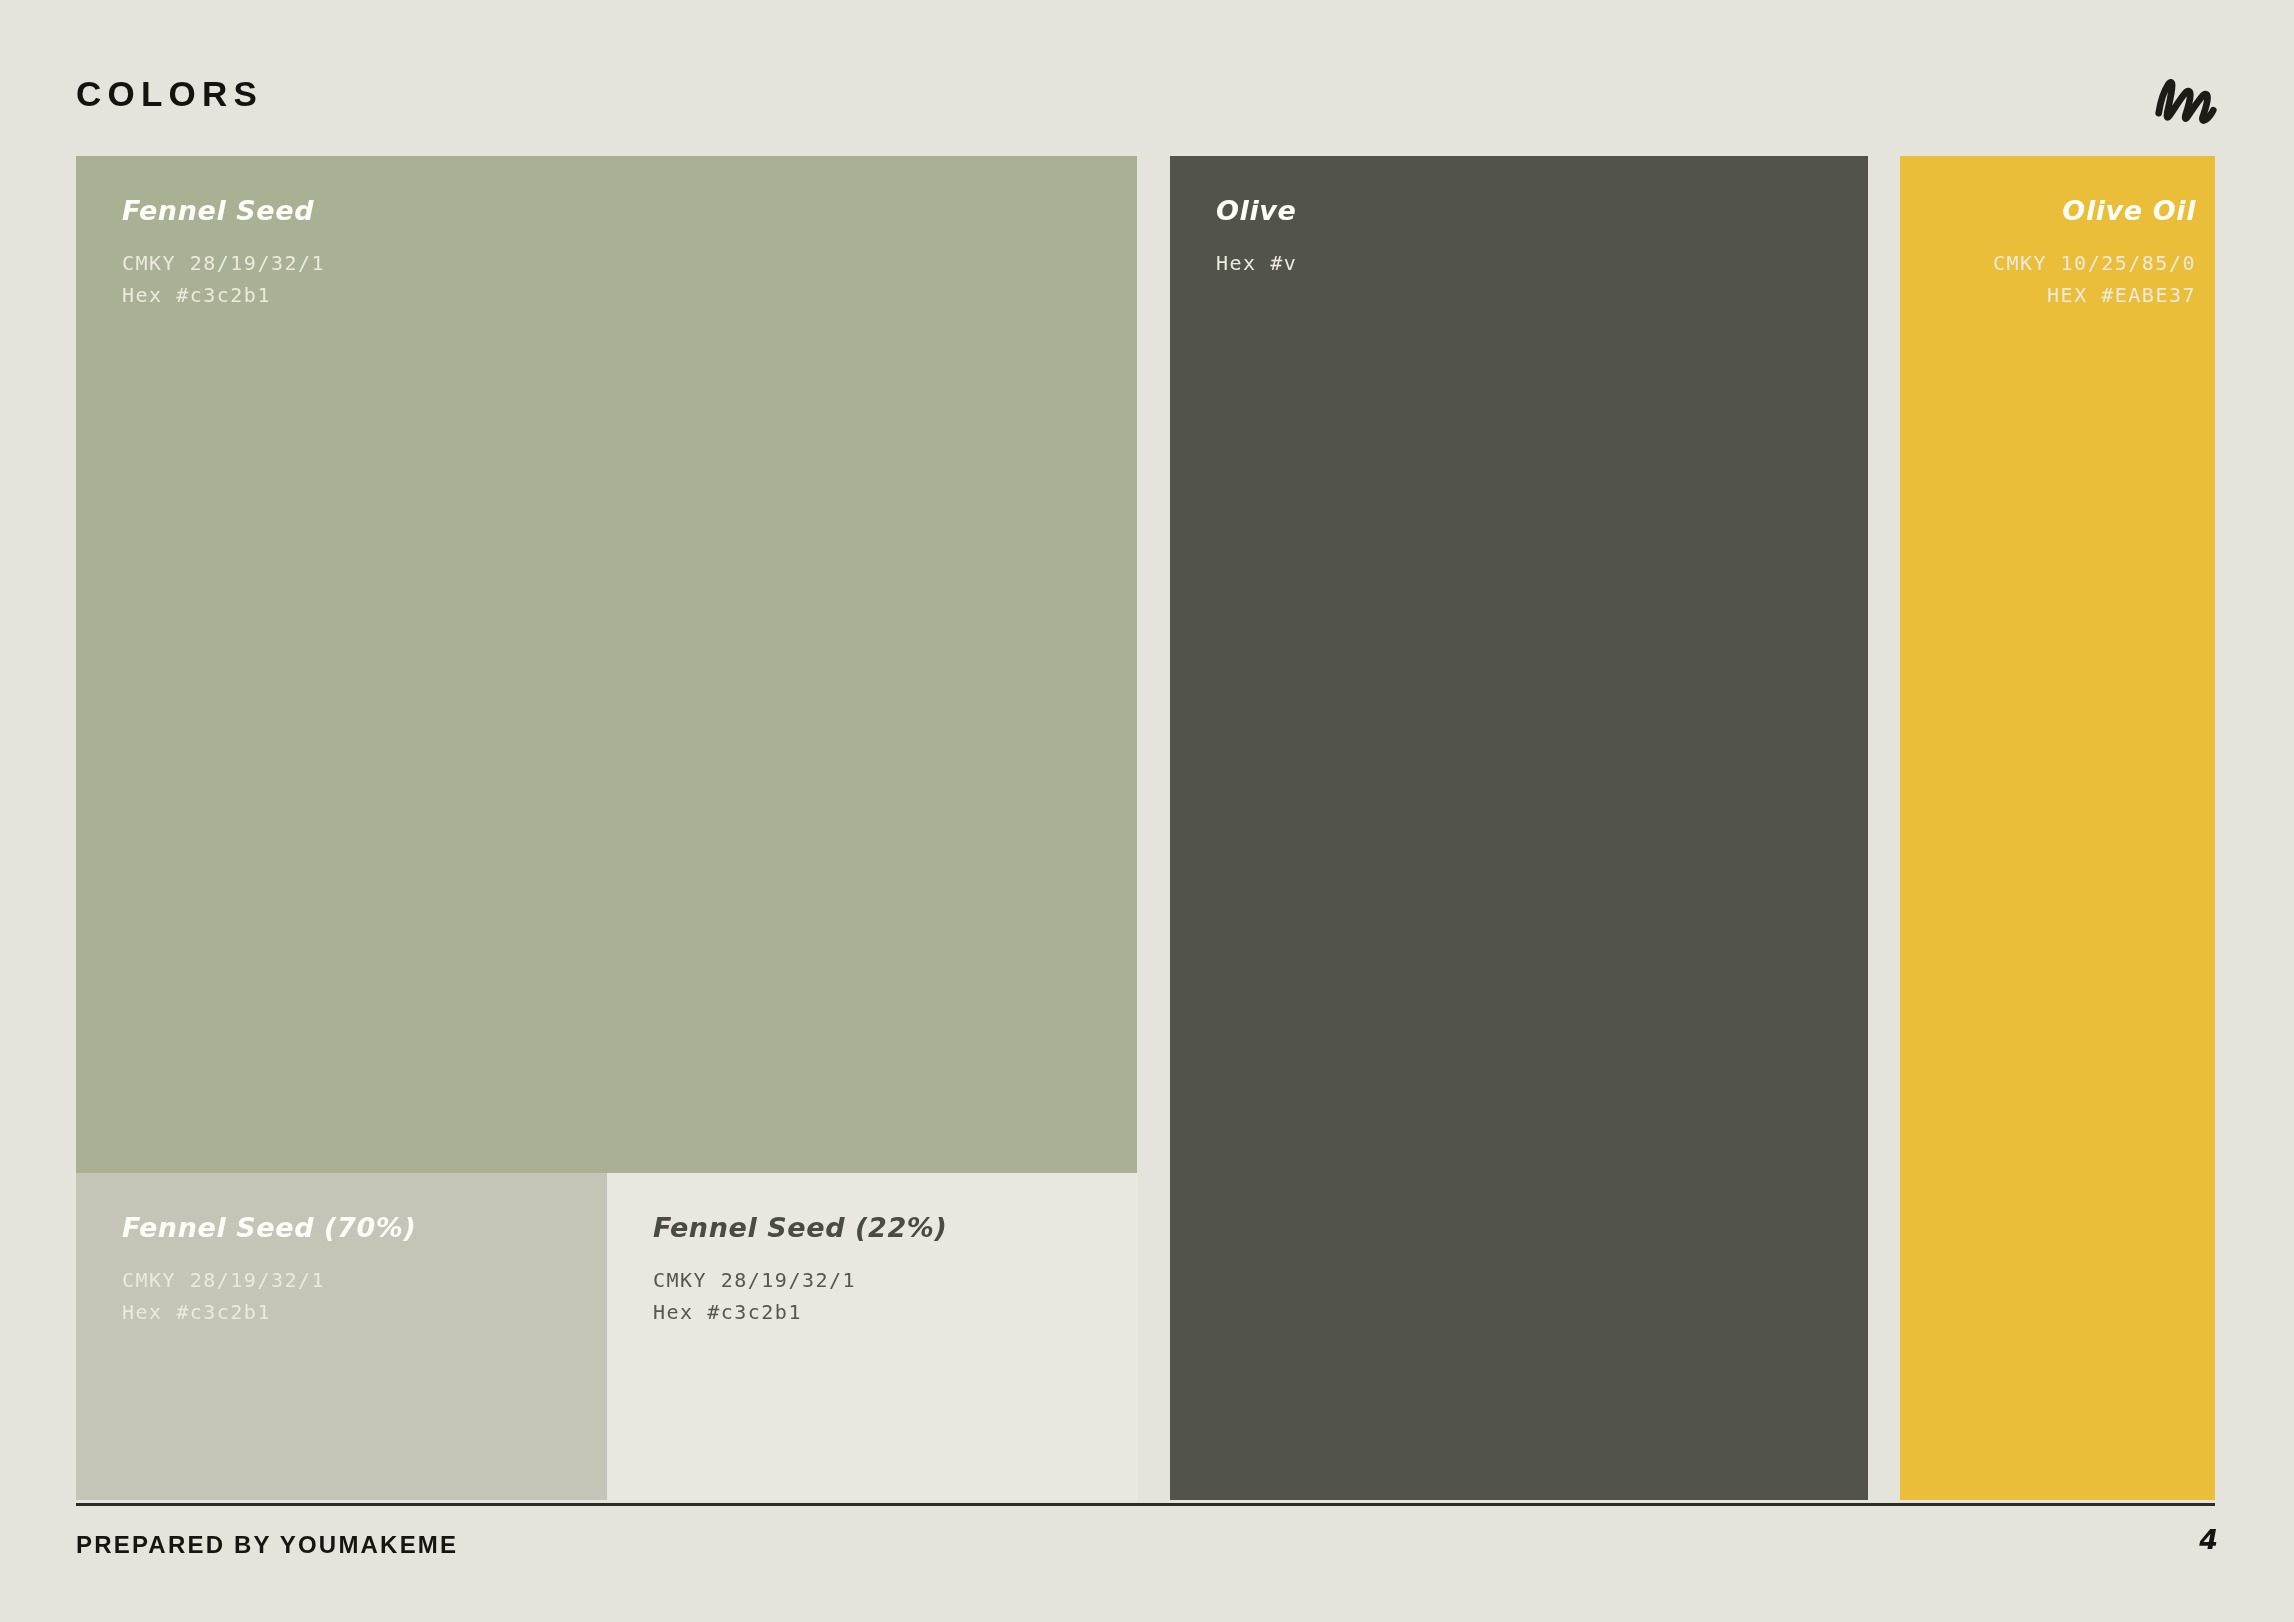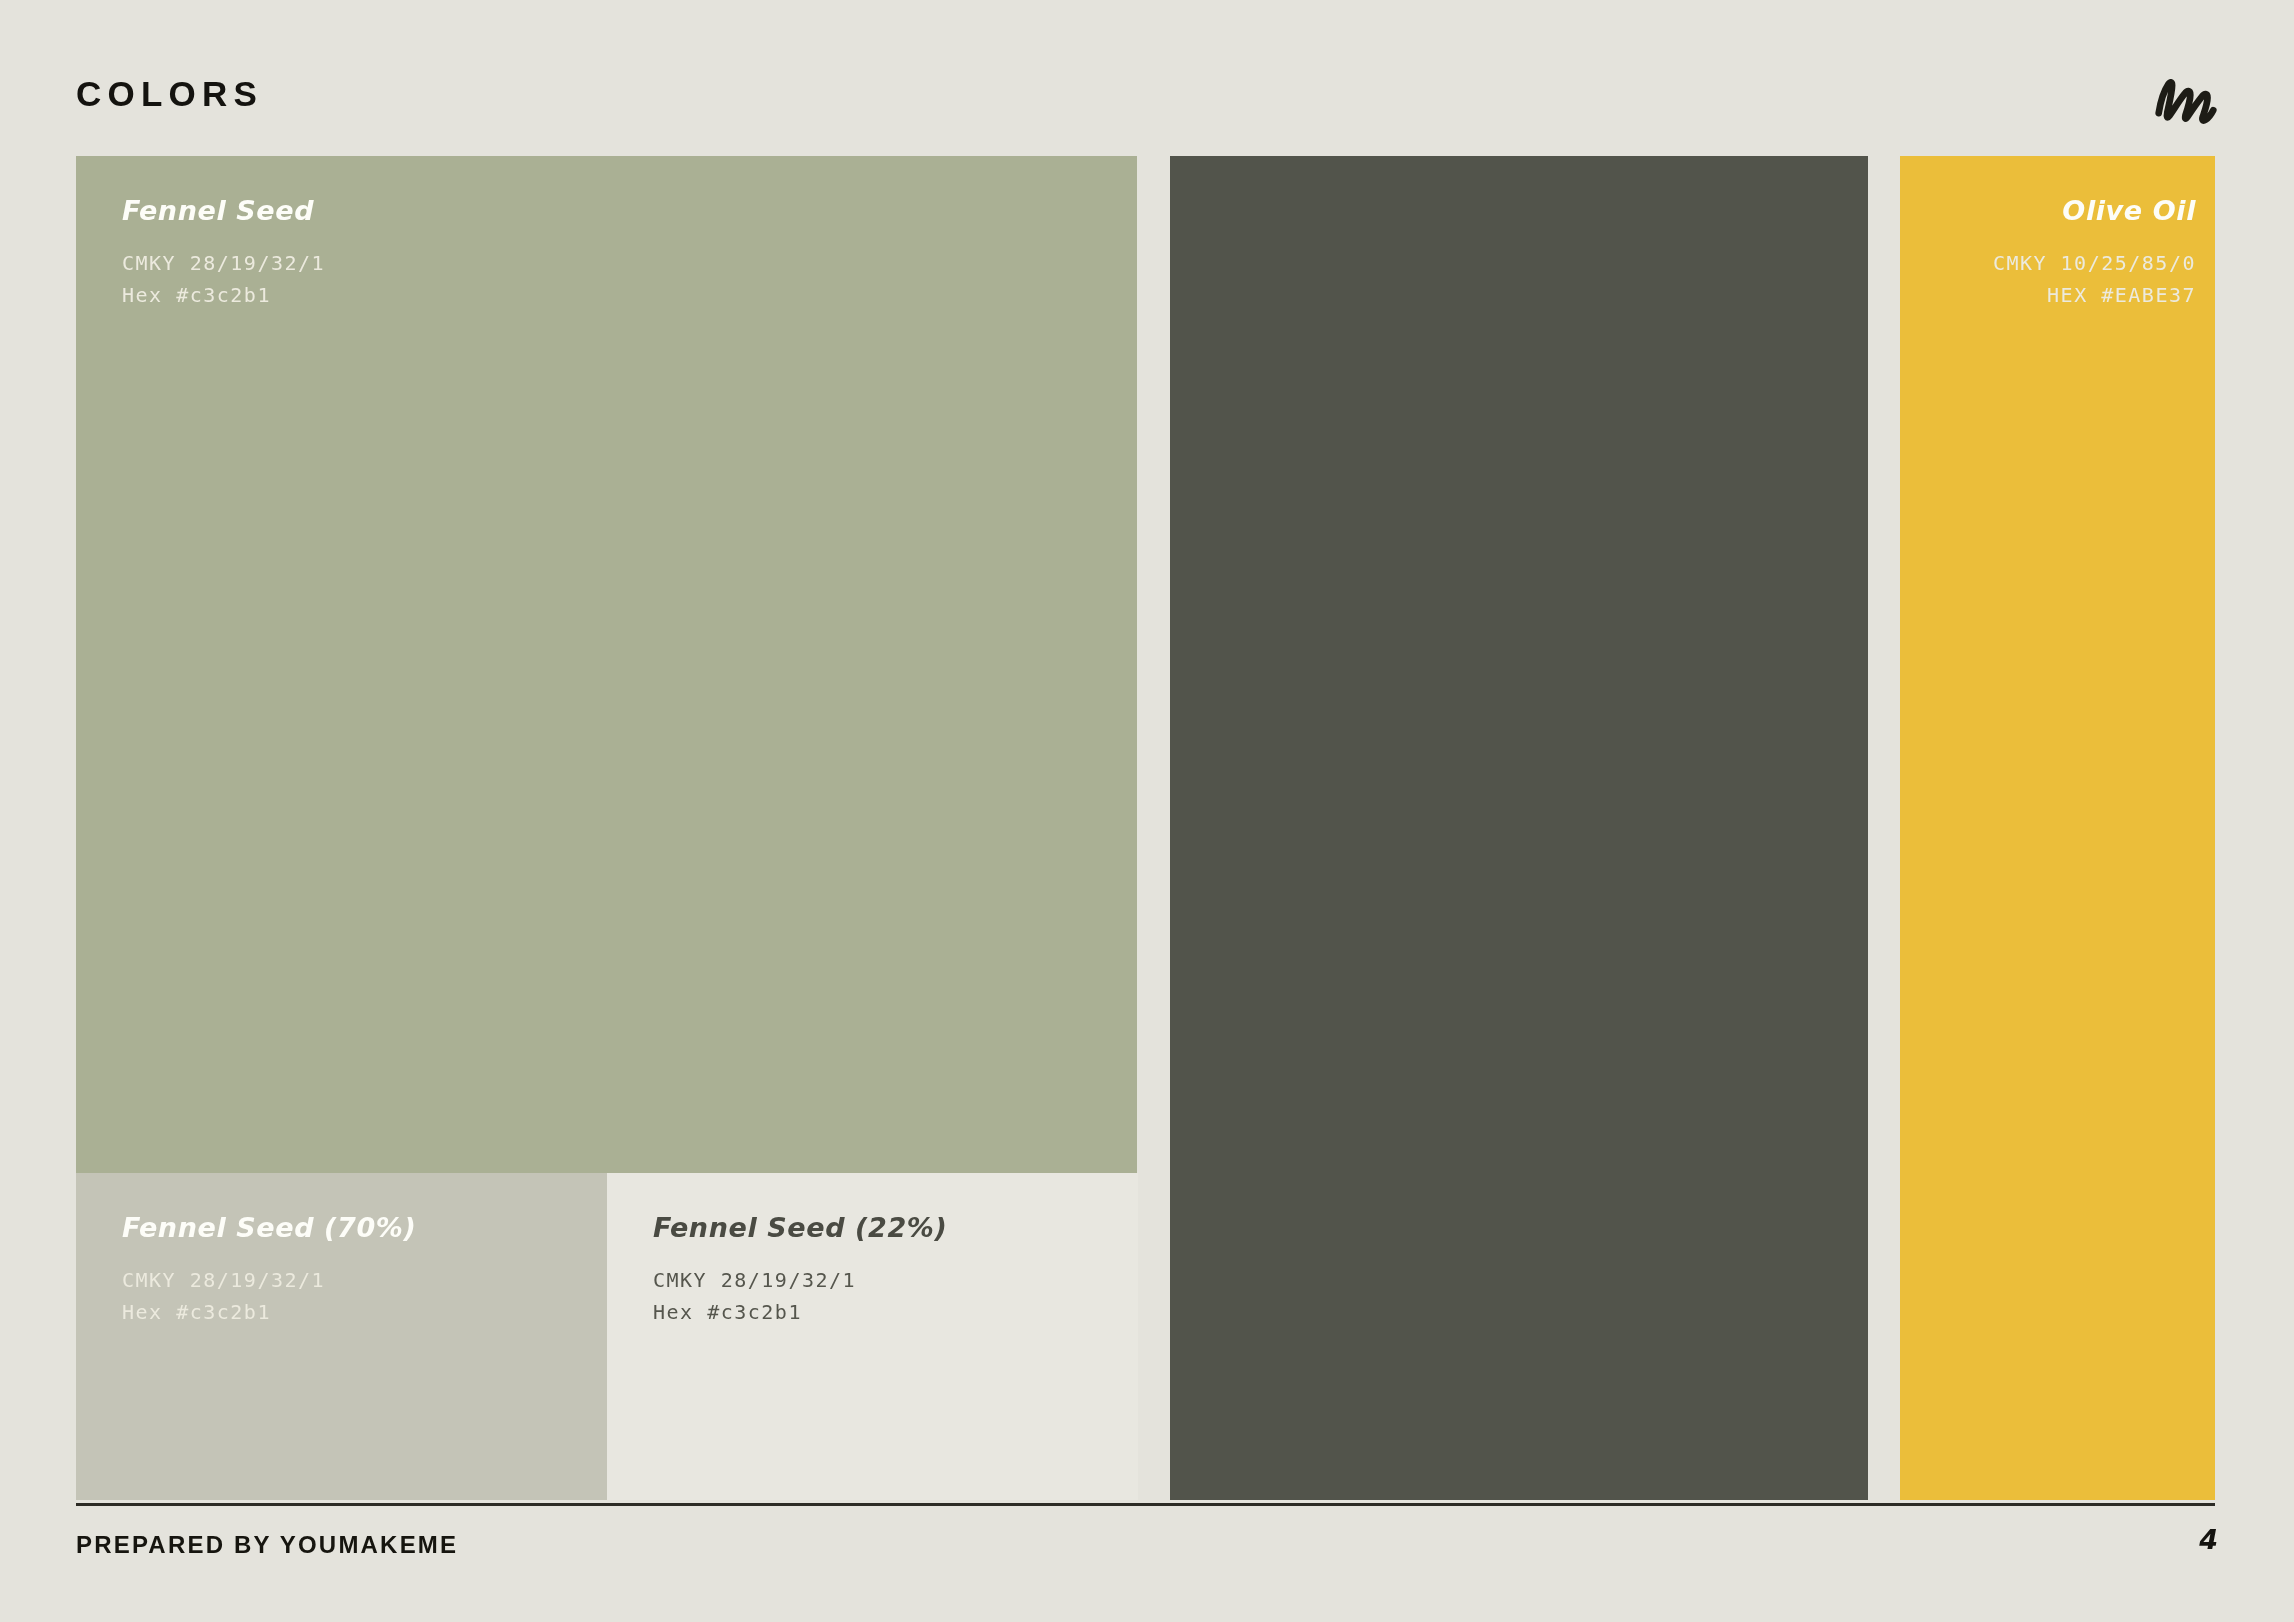--- a/index.html
+++ b/index.html
@@ -178,20 +178,22 @@
           <div class="sw-spec">CMKY 28/19/32/1</div>
           <div class="sw-spec">Hex #c3c2b1</div>
         </div>
       </div>
 
     </div>
 
     <div class="col col-olive">
       <div class="swatch sw-olive on-dark">
         <div class="sw-body">
+          <div class="sw-name">Olive</div>
+          <div class="sw-spec">Hex #v</div>
         </div>
       </div>
     </div>
 
     <div class="col col-oil">
       <div class="swatch sw-oil on-dark">
         <div class="sw-body">
           <div class="sw-name">Olive Oil</div>
           <div class="sw-spec">CMKY 10/25/85/0</div>
           <div class="sw-spec">HEX #EABE37</div>

